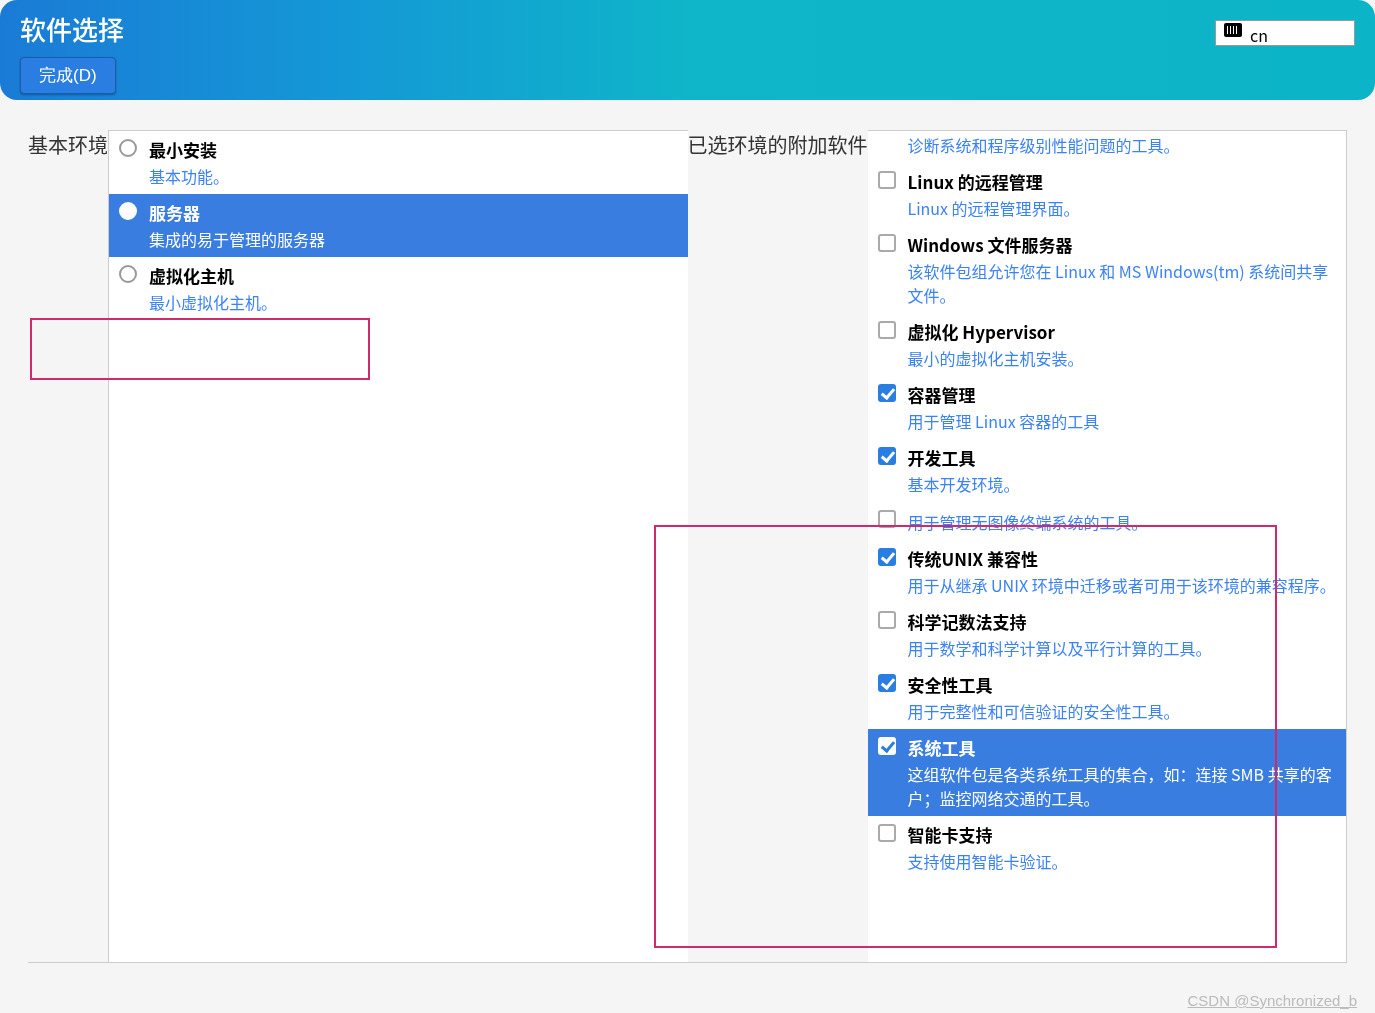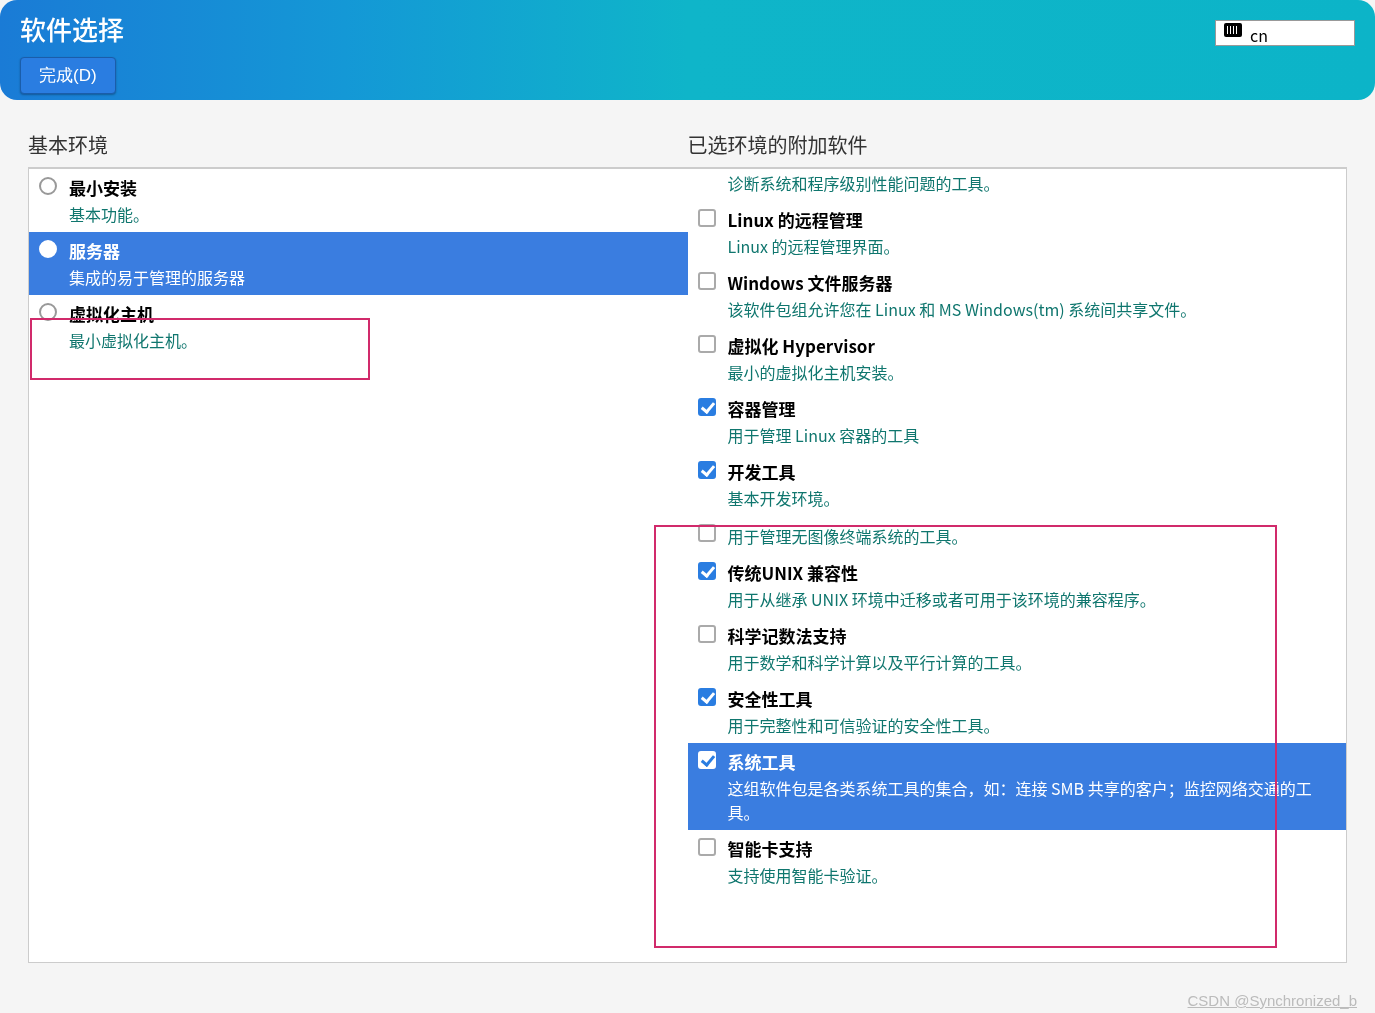--- a/index.html
+++ b/index.html
@@ -61,21 +61,21 @@
 
   .main {
     display: flex;
     padding: 30px 28px 0 28px;
     gap: 0;
     height: calc(100% - 150px);
   }
   .column {
     flex: 1;
     display: flex;
-    flex-direction: column;
+    flex-direction: row;
     min-width: 0;
   }
   .col-header {
     font-size: 20px;
     color: #333;
     padding-bottom: 8px;
     border-bottom: 1px solid #ccc;
   }
   .list-wrap {
     border: 1px solid #ccc;
@@ -86,21 +86,21 @@
   }
   .list-wrap.right { border-left: none; }
   .list-wrap.left { border-right: none; }
 
   .item {
     padding: 6px 10px 6px 40px;
     position: relative;
     cursor: pointer;
   }
   .item .title { font-size: 17px; font-weight: 700; color: #000; }
-  .item .desc  { font-size: 16px; color: #0f766e; margin-top: 2px; }
+  .item .desc  { font-size: 16px; color: #3b82f6; margin-top: 2px; }
   .item.selected { background: #3a7de0; color: #fff; }
   .item.selected .title, .item.selected .desc { color: #fff; }
 
   .radio {
     position: absolute; left: 10px; top: 8px;
     width: 18px; height: 18px; border: 2px solid #999;
     border-radius: 50%; background:#fff;
   }
   .item.selected .radio { border-color: #fff; }
   .item.selected .radio::after{

